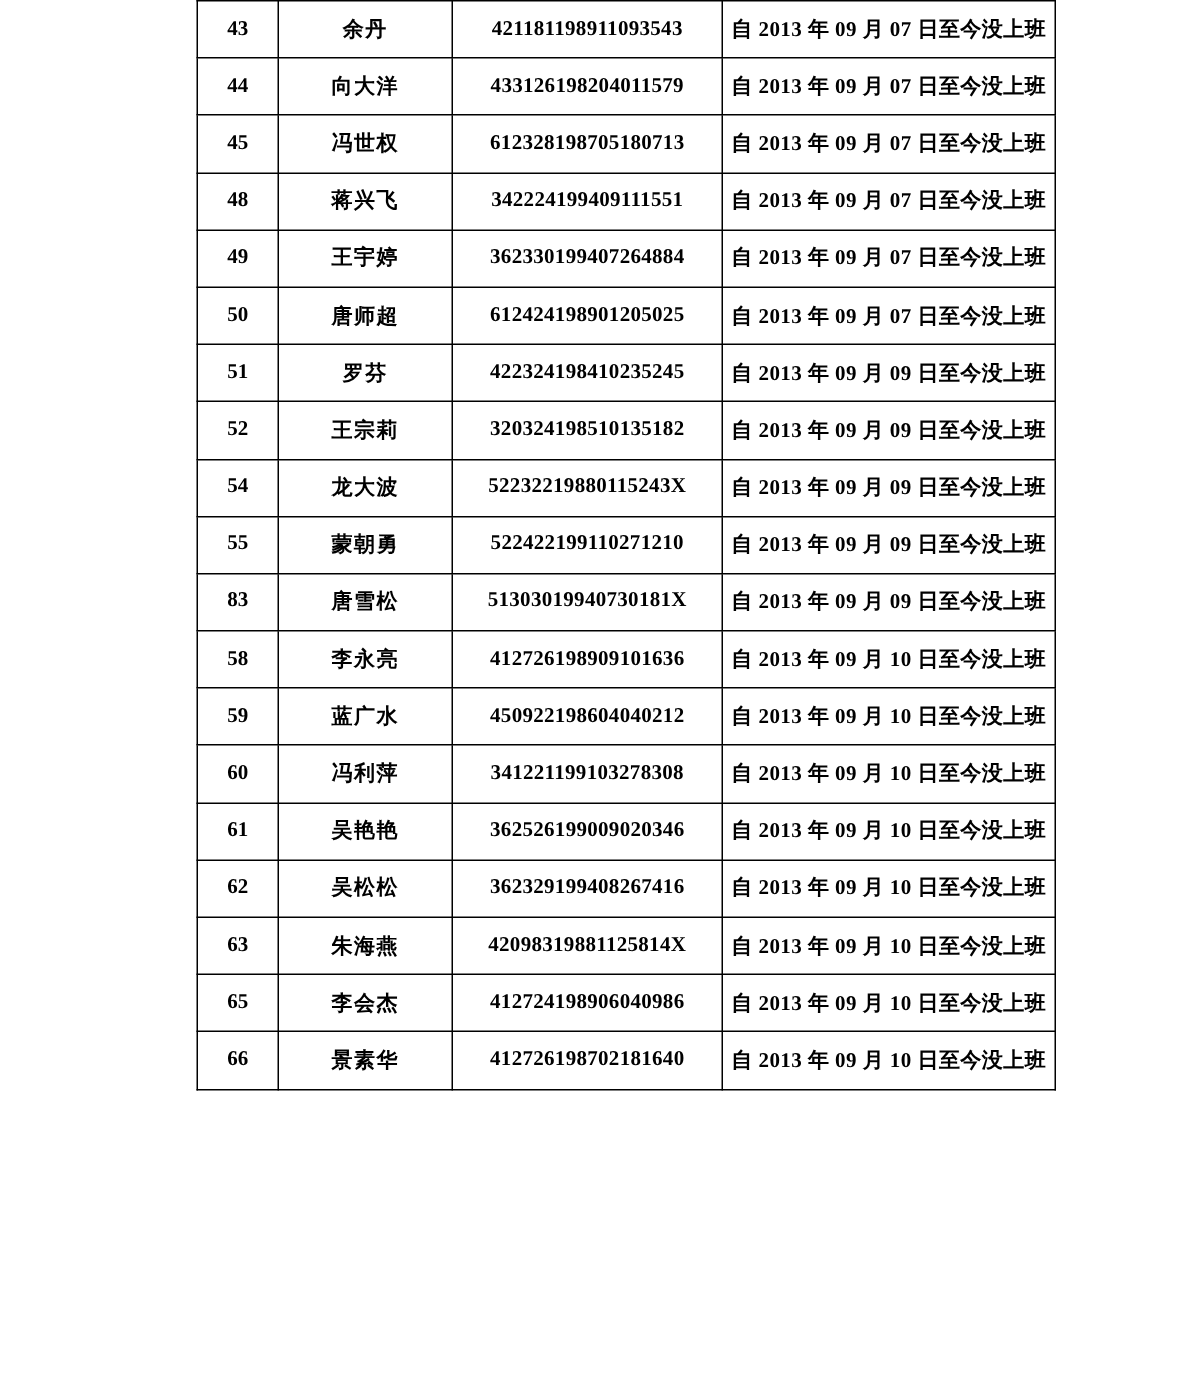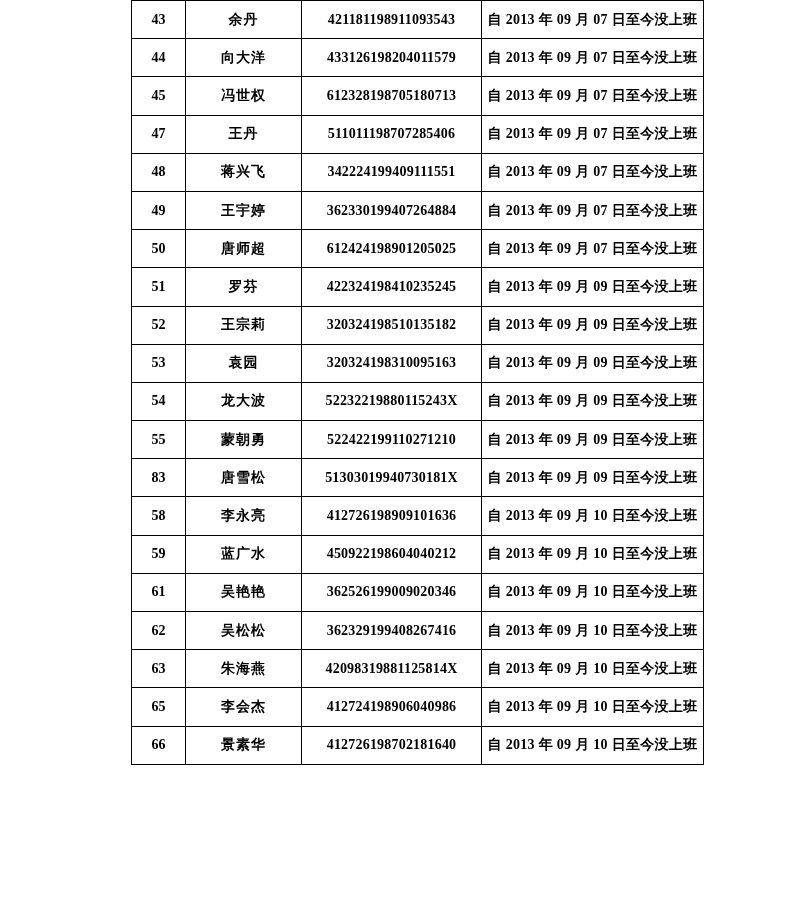--- a/index.html
+++ b/index.html
@@ -90,26 +90,20 @@
           <td class="cell-id"><span class="">433126198204011579</span></td>
           <td class="cell-note"><span class="note-inner">自 2013 年 09 月 07 日至今没上班</span></td>
         </tr>
         <tr>
           <td class="cell-index"><span class="">45</span></td>
           <td class="cell-name"><span class="">冯世权</span></td>
           <td class="cell-id"><span class="">612328198705180713</span></td>
           <td class="cell-note"><span class="note-inner">自 2013 年 09 月 07 日至今没上班</span></td>
         </tr>
         <tr>
-          <td class="cell-index"><span class="">47</span></td>
-          <td class="cell-name"><span class="">王丹</span></td>
-          <td class="cell-id"><span class="">511011198707285406</span></td>
-          <td class="cell-note"><span class="note-inner">自 2013 年 09 月 07 日至今没上班</span></td>
-        </tr>
-        <tr>
           <td class="cell-index"><span class="">48</span></td>
           <td class="cell-name"><span class="">蒋兴飞</span></td>
           <td class="cell-id"><span class="">342224199409111551</span></td>
           <td class="cell-note"><span class="note-inner">自 2013 年 09 月 07 日至今没上班</span></td>
         </tr>
         <tr>
           <td class="cell-index"><span class="">49</span></td>
           <td class="cell-name"><span class="">王宇婷</span></td>
           <td class="cell-id"><span class="">362330199407264884</span></td>
           <td class="cell-note"><span class="note-inner">自 2013 年 09 月 07 日至今没上班</span></td>
@@ -126,26 +120,20 @@
           <td class="cell-id"><span class="">422324198410235245</span></td>
           <td class="cell-note"><span class="note-inner">自 2013 年 09 月 09 日至今没上班</span></td>
         </tr>
         <tr>
           <td class="cell-index"><span class="">52</span></td>
           <td class="cell-name"><span class="">王宗莉</span></td>
           <td class="cell-id"><span class="">320324198510135182</span></td>
           <td class="cell-note"><span class="note-inner">自 2013 年 09 月 09 日至今没上班</span></td>
         </tr>
         <tr>
-          <td class="cell-index"><span class="">53</span></td>
-          <td class="cell-name"><span class="">袁园</span></td>
-          <td class="cell-id"><span class="">320324198310095163</span></td>
-          <td class="cell-note"><span class="note-inner">自 2013 年 09 月 09 日至今没上班</span></td>
-        </tr>
-        <tr>
           <td class="cell-index"><span class="">54</span></td>
           <td class="cell-name"><span class="">龙大波</span></td>
           <td class="cell-id"><span class="">52232219880115243X</span></td>
           <td class="cell-note"><span class="note-inner">自 2013 年 09 月 09 日至今没上班</span></td>
         </tr>
         <tr>
           <td class="cell-index"><span class="">55</span></td>
           <td class="cell-name"><span class="">蒙朝勇</span></td>
           <td class="cell-id"><span class="">522422199110271210</span></td>
           <td class="cell-note"><span class="note-inner">自 2013 年 09 月 09 日至今没上班</span></td>
@@ -159,20 +147,26 @@
         <tr>
           <td class="cell-index"><span class="">58</span></td>
           <td class="cell-name"><span class="">李永亮</span></td>
           <td class="cell-id"><span class="">412726198909101636</span></td>
           <td class="cell-note"><span class="note-inner">自 2013 年 09 月 10 日至今没上班</span></td>
         </tr>
         <tr>
           <td class="cell-index"><span class="">59</span></td>
           <td class="cell-name"><span class="">蓝广水</span></td>
           <td class="cell-id"><span class="">450922198604040212</span></td>
+          <td class="cell-note"><span class="note-inner">自 2013 年 09 月 10 日至今没上班</span></td>
+        </tr>
+        <tr>
+          <td class="cell-index"><span class="">60</span></td>
+          <td class="cell-name"><span class="">冯利萍</span></td>
+          <td class="cell-id"><span class="">341221199103278308</span></td>
           <td class="cell-note"><span class="note-inner">自 2013 年 09 月 10 日至今没上班</span></td>
         </tr>
         <tr>
           <td class="cell-index"><span class="">61</span></td>
           <td class="cell-name"><span class="">吴艳艳</span></td>
           <td class="cell-id"><span class="">362526199009020346</span></td>
           <td class="cell-note"><span class="note-inner">自 2013 年 09 月 10 日至今没上班</span></td>
         </tr>
         <tr>
           <td class="cell-index"><span class="">62</span></td>

